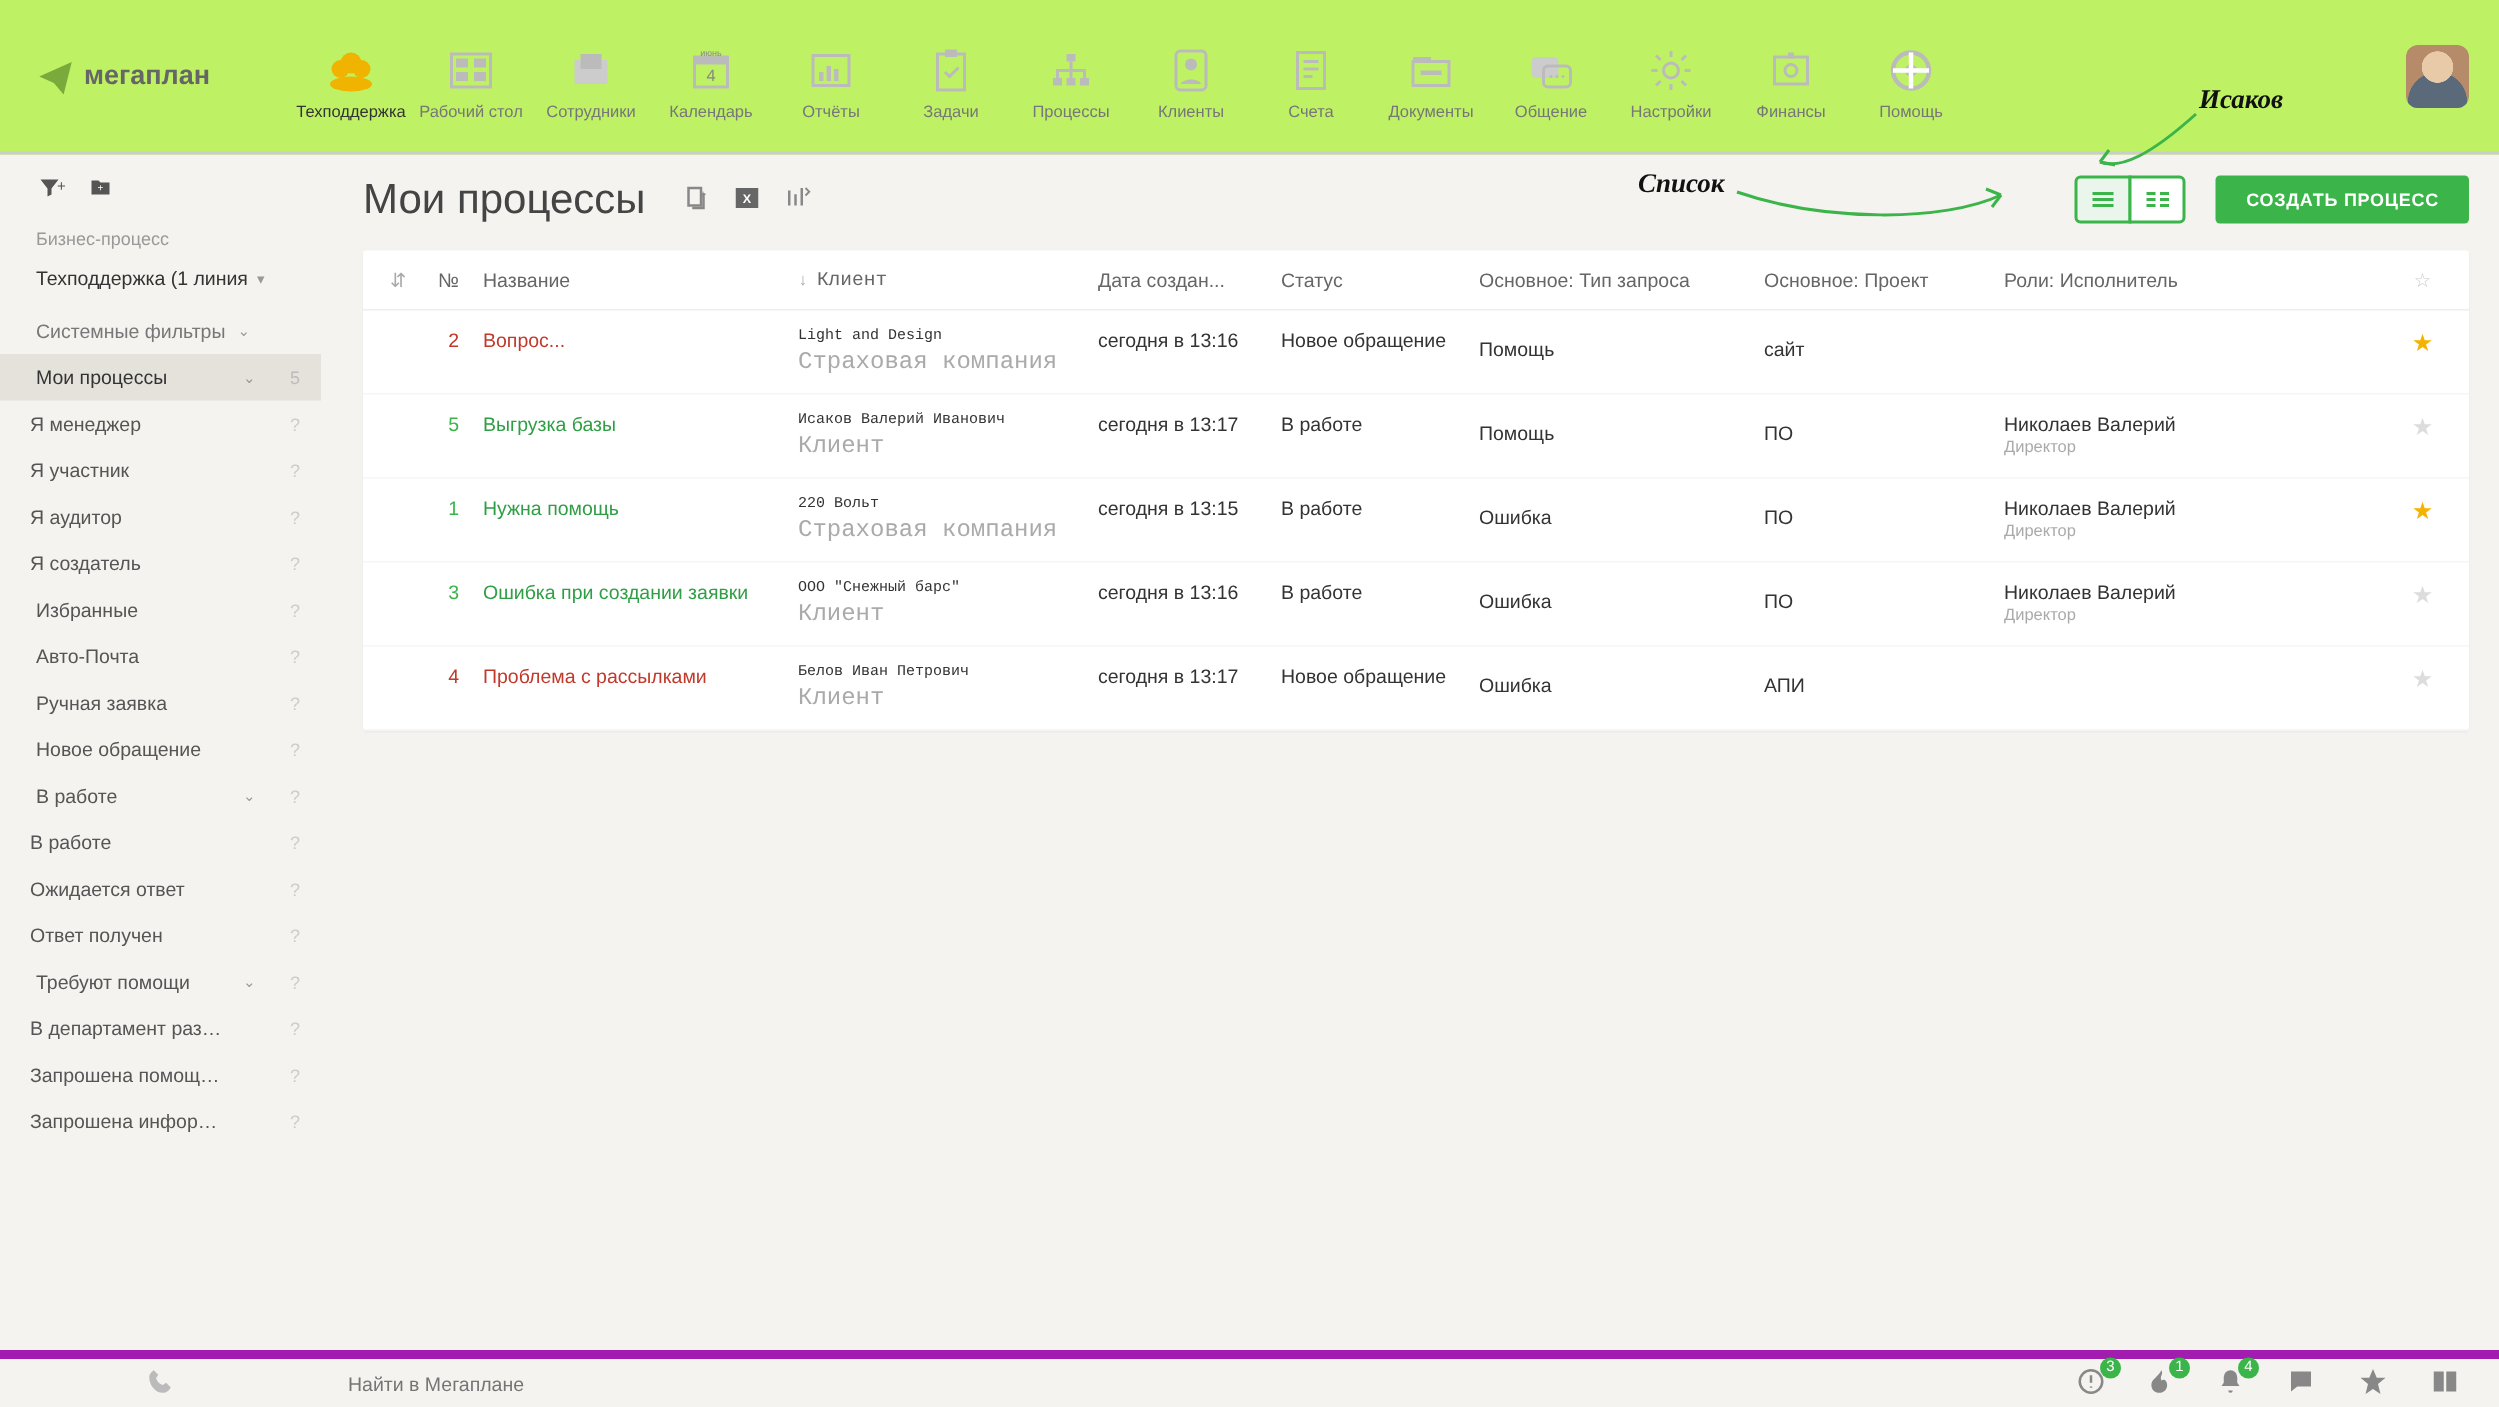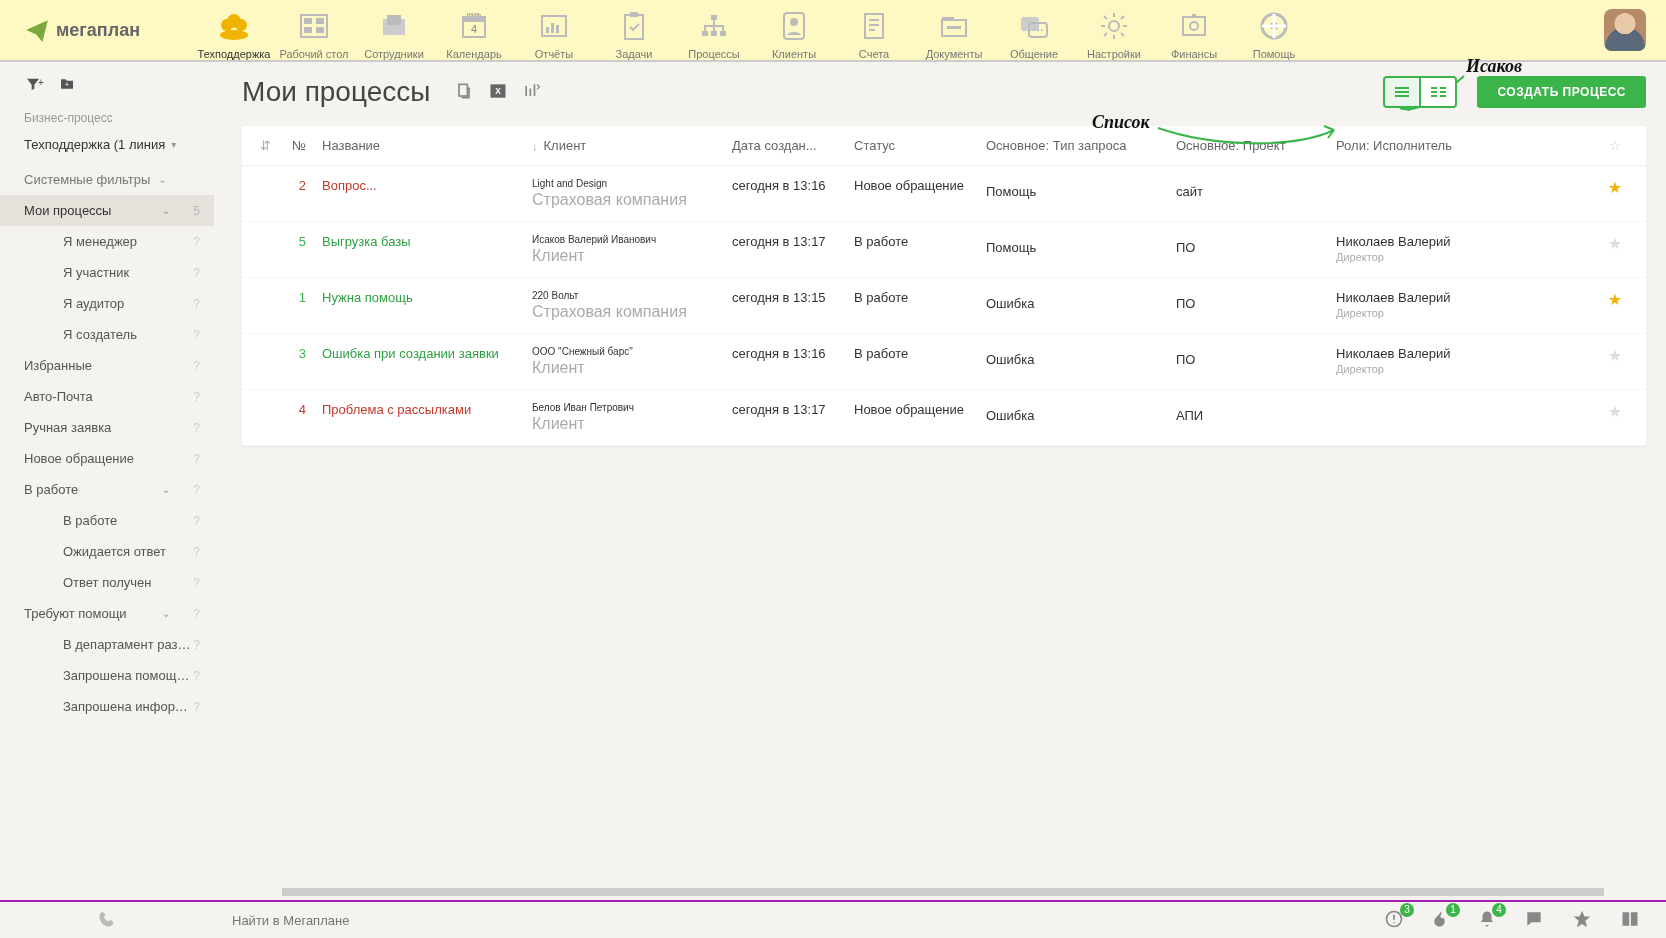--- a/index.html
+++ b/index.html
@@ -1,19 +1,19 @@
 <!DOCTYPE html>
 <html><head>
 <meta charset="utf-8">
 <style>
 * { box-sizing: border-box; margin: 0; padding: 0; }
 body { font-family: Arial, Helvetica, sans-serif; font-size: 13px; color: #333; background: #f4f3ef; width: 1666px; height: 938px; overflow: hidden; position: relative; }
 
 
-.topnav { display: flex; align-items: center; background: #fef9c3; height: 62px; border-bottom: 2px solid #ccc; padding: 0 20px 0 24px; }
+.topnav { display: flex; align-items: center; background: #bef264; height: 103px; border-bottom: 2px solid #ccc; padding: 0 20px 0 24px; }
 .logo { display: flex; align-items: center; color: #666; font-weight: bold; font-size: 18px; width: 170px; }
 .logo svg { margin-right: 6px; }
 .nav-items { display: flex; gap: 0; flex: 1; }
 .nav-item { display: flex; flex-direction: column; align-items: center; width: 80px; cursor: pointer; padding-top: 10px; }
 .nav-item .ic { height: 32px; display:flex; align-items:center; justify-content:center; }
 .nav-item .lbl { font-size: 11px; color: #777; margin-top: 6px; }
 .nav-item.active .lbl { color: #333; }
 .avatar { width: 42px; height: 42px; border-radius: 8px; background: #b58b6a; margin-left: 12px; position:relative; overflow:hidden; }
 .avatar::after{content:"";position:absolute;inset:0;background:radial-gradient(circle at 50% 35%, #e8c9a8 30%, transparent 31%), radial-gradient(circle at 50% 90%, #5a6a7a 45%, transparent 46%);}
 
@@ -27,21 +27,21 @@
 .sidebar { width: 214px; padding: 14px 0 0 0; }
 .side-top { display: flex; gap: 10px; padding: 0 14px 10px 24px; }
 .side-top .ficon { color: #555; cursor: pointer; }
 .side-head { font-size: 12px; color: #999; padding: 6px 0 6px 24px; }
 .side-sel { display:flex; align-items:center; padding: 6px 0 12px 24px; font-size: 13px; color:#333; cursor:pointer; }
 .side-sel .chev { margin-left: 6px; color:#999; font-size:10px; }
 .side-group { display:flex; align-items:center; padding: 8px 14px 8px 24px; color:#777; font-size:13px; cursor:pointer; }
 .side-group .chev { margin-left: 8px; color:#999; font-size:10px; }
 .side-row { display:flex; align-items:center; justify-content:space-between; padding: 8px 14px 8px 24px; color:#555; font-size: 13px; cursor:pointer; }
 .side-row.active { background: #e4e2da; color:#333; }
-.side-row.sub { padding-left: 63px; }
+.side-row.sub { padding-left: 20px; }
 .side-row .cnt { color:#bbb; font-size:12px; }
 .side-row .q { color:#ccc; font-size:12px; }
 .side-row .chev { color:#999; margin-left:8px; font-size:10px; }
 .side-row .lbl { overflow:hidden; text-overflow:ellipsis; white-space:nowrap; max-width: 130px; flex:1;}
 
 
 .content { flex:1; padding: 14px 20px 0 28px; overflow:auto; }
 .content-header { display:flex; align-items:center; margin-bottom: 18px; position:relative; }
 .page-title { font-size: 28px; font-weight: 400; color: #444; }
 .head-icons { display:flex; gap: 14px; margin-left: 24px; color:#888; }
@@ -55,21 +55,21 @@
 
 
 .table-card { background:#fff; border-radius:2px; box-shadow: 0 1px 2px rgba(0,0,0,.05); }
 .thead, .trow { display:flex; align-items:flex-start; padding: 12px 18px; }
 .thead { border-bottom: 1px solid #eee; color:#666; font-size:13px; align-items:center;}
 .thead .sort{ color:#aaa; margin-right:6px; font-size:11px;}
 .trow { border-bottom: 1px solid #f6f6f6; }
 .col-ic { width: 26px; }
 .col-no { width: 36px; text-align:right; padding-right:16px;}
 .col-name { width: 210px; }
-.col-client { width: 200px; }
+.col-client { width: 200px; font-family: Liberation Mono, monospace; }
 .col-date { width: 122px; }
 .col-status { width: 132px; }
 .col-type { width: 190px; }
 .col-project { width: 160px; }
 .col-role { flex:1; }
 .col-star { width: 26px; text-align:center; }
 .row-no { font-size:13px; }
 .no-green { color:#3bb54a; }
 .no-red { color:#c0392b; }
 .row-name { font-size:13px; }
@@ -80,21 +80,21 @@
 .cell { font-size:13px; color:#333; }
 .celln { font-size:13px; color:#333; padding-top: 6px;}
 .role-name { color:#333; font-size:13px; }
 .role-sub { color:#aaa; font-size:11px; margin-top:2px; }
 .star-on { color:#f5b301; font-size:16px;}
 .star-off { color:#ddd; font-size:16px;}
 
 .scroll-hint { height:8px; background: linear-gradient(to right, transparent 0, transparent 3%, #ccc 3%, #ccc 97%, transparent 97%); margin: 8px 20px 0 240px; border-radius:4px;}
 
 
-.bottombar { position:absolute; bottom:0; left:0; right:0; height:38px; background:#f4f3ef; border-top:2px solid #a21caf; display:flex; align-items:center; }
+.bottombar { position:absolute; bottom:0; left:0; right:0; height:38px; background:#f4f3ef; border-top:6px solid #a21caf; display:flex; align-items:center; }
 .phone-sec { width: 214px; display:flex; justify-content:center; color:#bbb;}
 .search-sec { flex:1; padding: 0 18px; }
 .search-sec input { width:100%; border:none; background:transparent; font-size:13px; color:#999; outline:none;}
 .status-icons { display:flex; align-items:center; gap:28px; padding: 0 26px; }
 .sicon { position:relative; color:#888; cursor:pointer; }
 .badge { position:absolute; top:-6px; right:-10px; min-width:14px; height:14px; border-radius:7px; background:#3bb54a; color:#fff; font-size:10px; display:flex; align-items:center; justify-content:center; padding:0 3px;}
 
 
 .arrow-svg { position:absolute; pointer-events:none; }
 </style>

